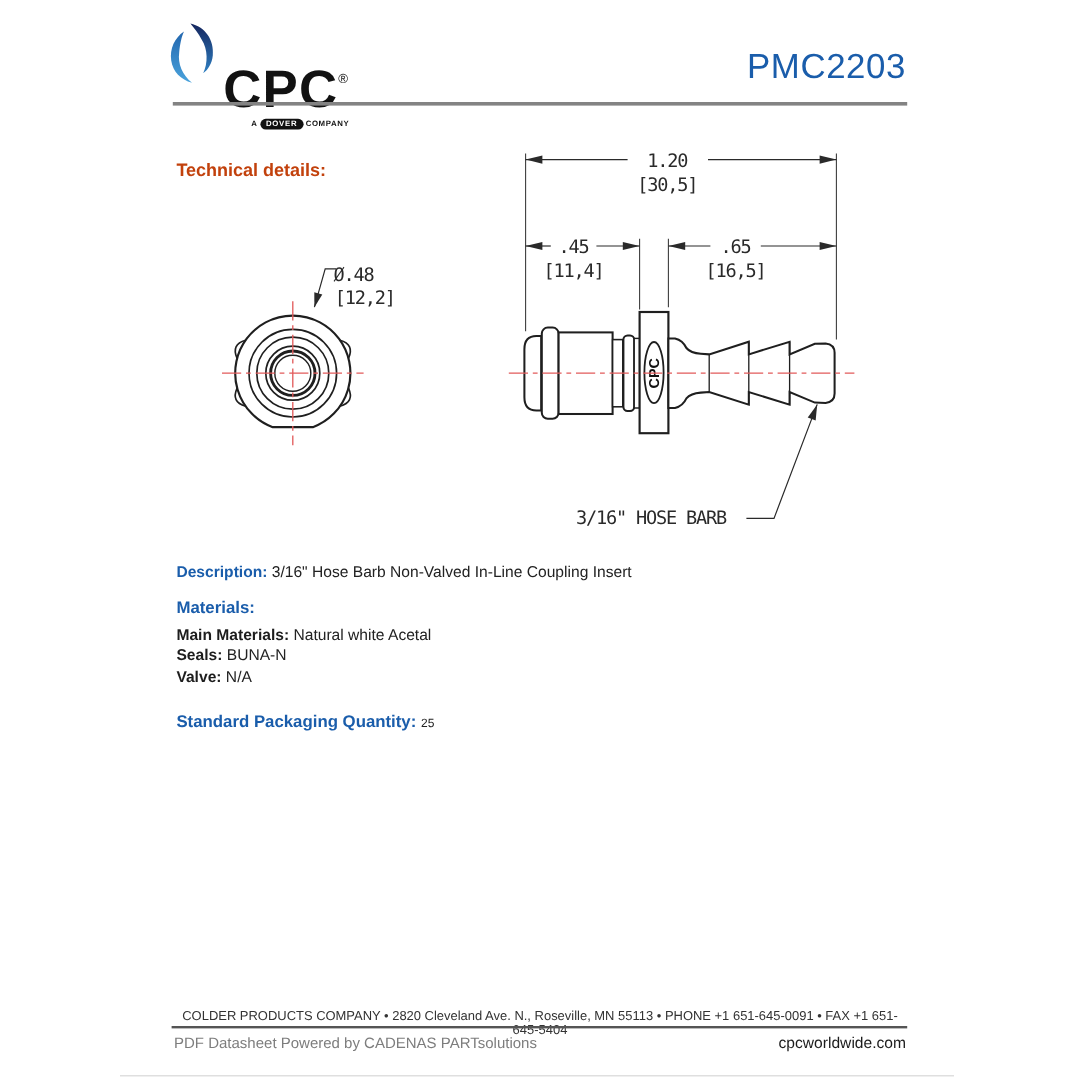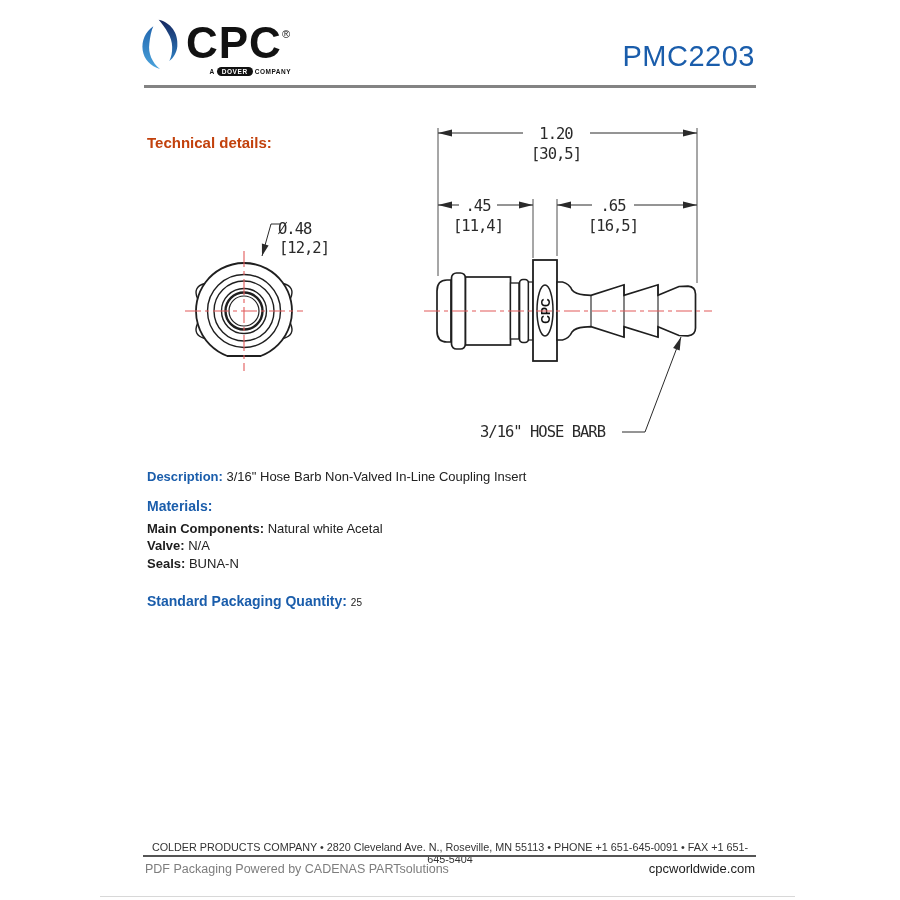--- a/index.html
+++ b/index.html
@@ -3,21 +3,21 @@
 <meta charset="utf-8">
 <style>
   html,body{margin:0;padding:0;}
   body{
     width:900px;height:900px;position:relative;background:#ffffff;
     font-family:"Liberation Sans",sans-serif;color:#222;overflow:hidden;
   }
   
   .logo-wrap{position:absolute;left:140px;top:12px;display:flex;align-items:flex-start;}
   .swoosh{width:40px;height:62px;margin-top:2px;}
-  .logo-text-col{margin-left:6px;}
+  .logo-text-col{margin-left:6px;margin-top:32px;}
   .logo-cpc{
     font-size:44px;font-weight:700;letter-spacing:1px;color:#121212;line-height:44px;
   }
   .logo-reg{font-size:11px;vertical-align:20px;font-weight:400;}
   .dover-badge{
     display:flex;align-items:center;justify-content:flex-end;gap:2px;
     margin-top:2px;font-size:6.5px;font-weight:700;color:#111;letter-spacing:.5px;
   }
   .dover-pill{
     background:#111;color:#fff;border-radius:5px;padding:1px 5px;
@@ -202,35 +202,35 @@
 
 <div class="desc-line">
   <span class="blue-label">Description:</span>
   <span>3/16" Hose Barb Non-Valved In-Line Coupling Insert</span>
 </div>
 
 <div class="materials-heading">Materials:</div>
 
 <div class="materials-rows">
   <div>
-    <span class="bold-label">Main Components:</span>
+    <span class="bold-label">Main Materials:</span>
     <span>Natural white Acetal</span>
+  </div>
+  <div>
+    <span class="bold-label">Seals:</span>
+    <span>BUNA-N</span>
   </div>
   <div>
     <span class="bold-label">Valve:</span>
     <span>N/A</span>
   </div>
-  <div>
-    <span class="bold-label">Seals:</span>
-    <span>BUNA-N</span>
-  </div>
 </div>
 
 <div class="pkg-line">
   <span class="blue-label">Standard Packaging Quantity:</span>
   <span style="font-size:10px">25</span>
 </div>
 
 <div class="footer-company">COLDER PRODUCTS COMPANY • 2820 Cleveland Ave. N., Roseville, MN 55113 • PHONE +1 651-645-0091 • FAX +1 651-645-5404</div>
 <div class="footer-rule"></div>
-<div class="footer-powered">PDF Packaging Powered by CADENAS PARTsolutions</div>
+<div class="footer-powered">PDF Datasheet Powered by CADENAS PARTsolutions</div>
 <a class="footer-site" href="#">cpcworldwide.com</a>
 <div class="page-bottom-line"></div>
 
 </body></html>

